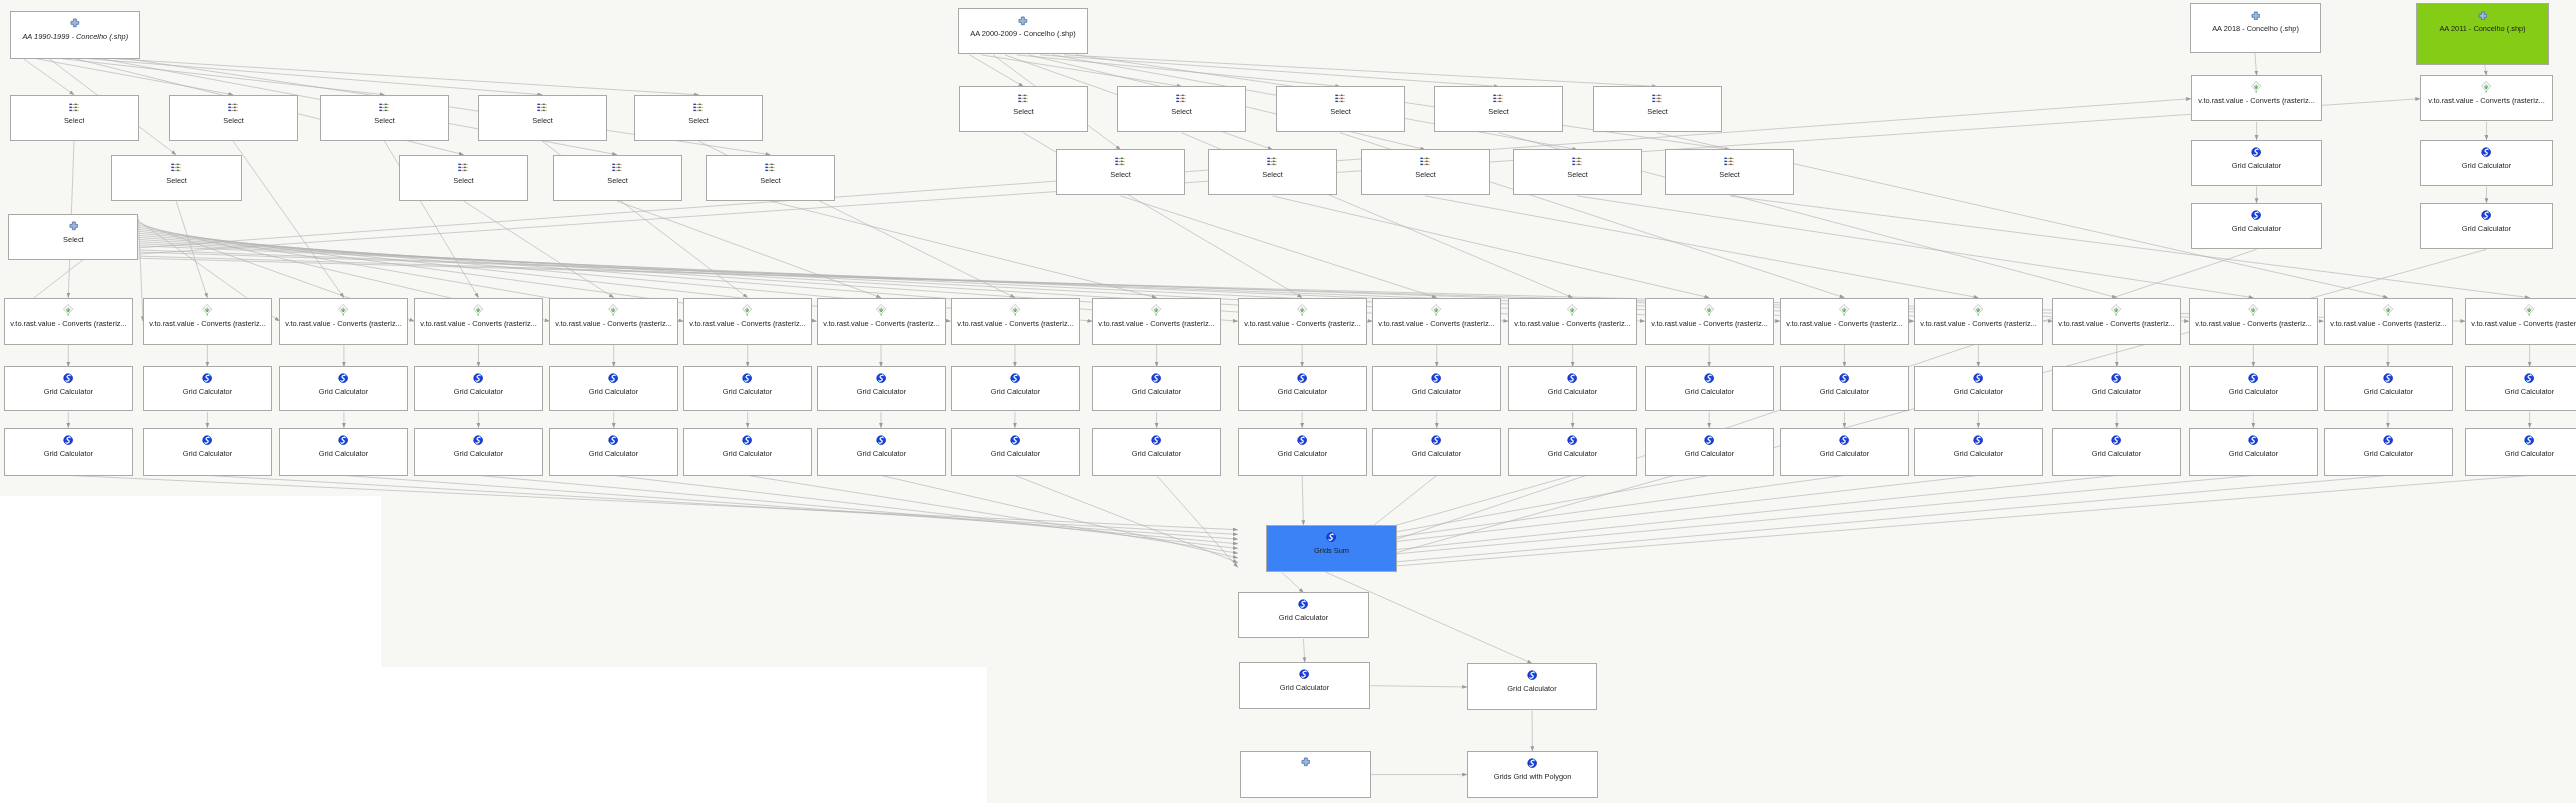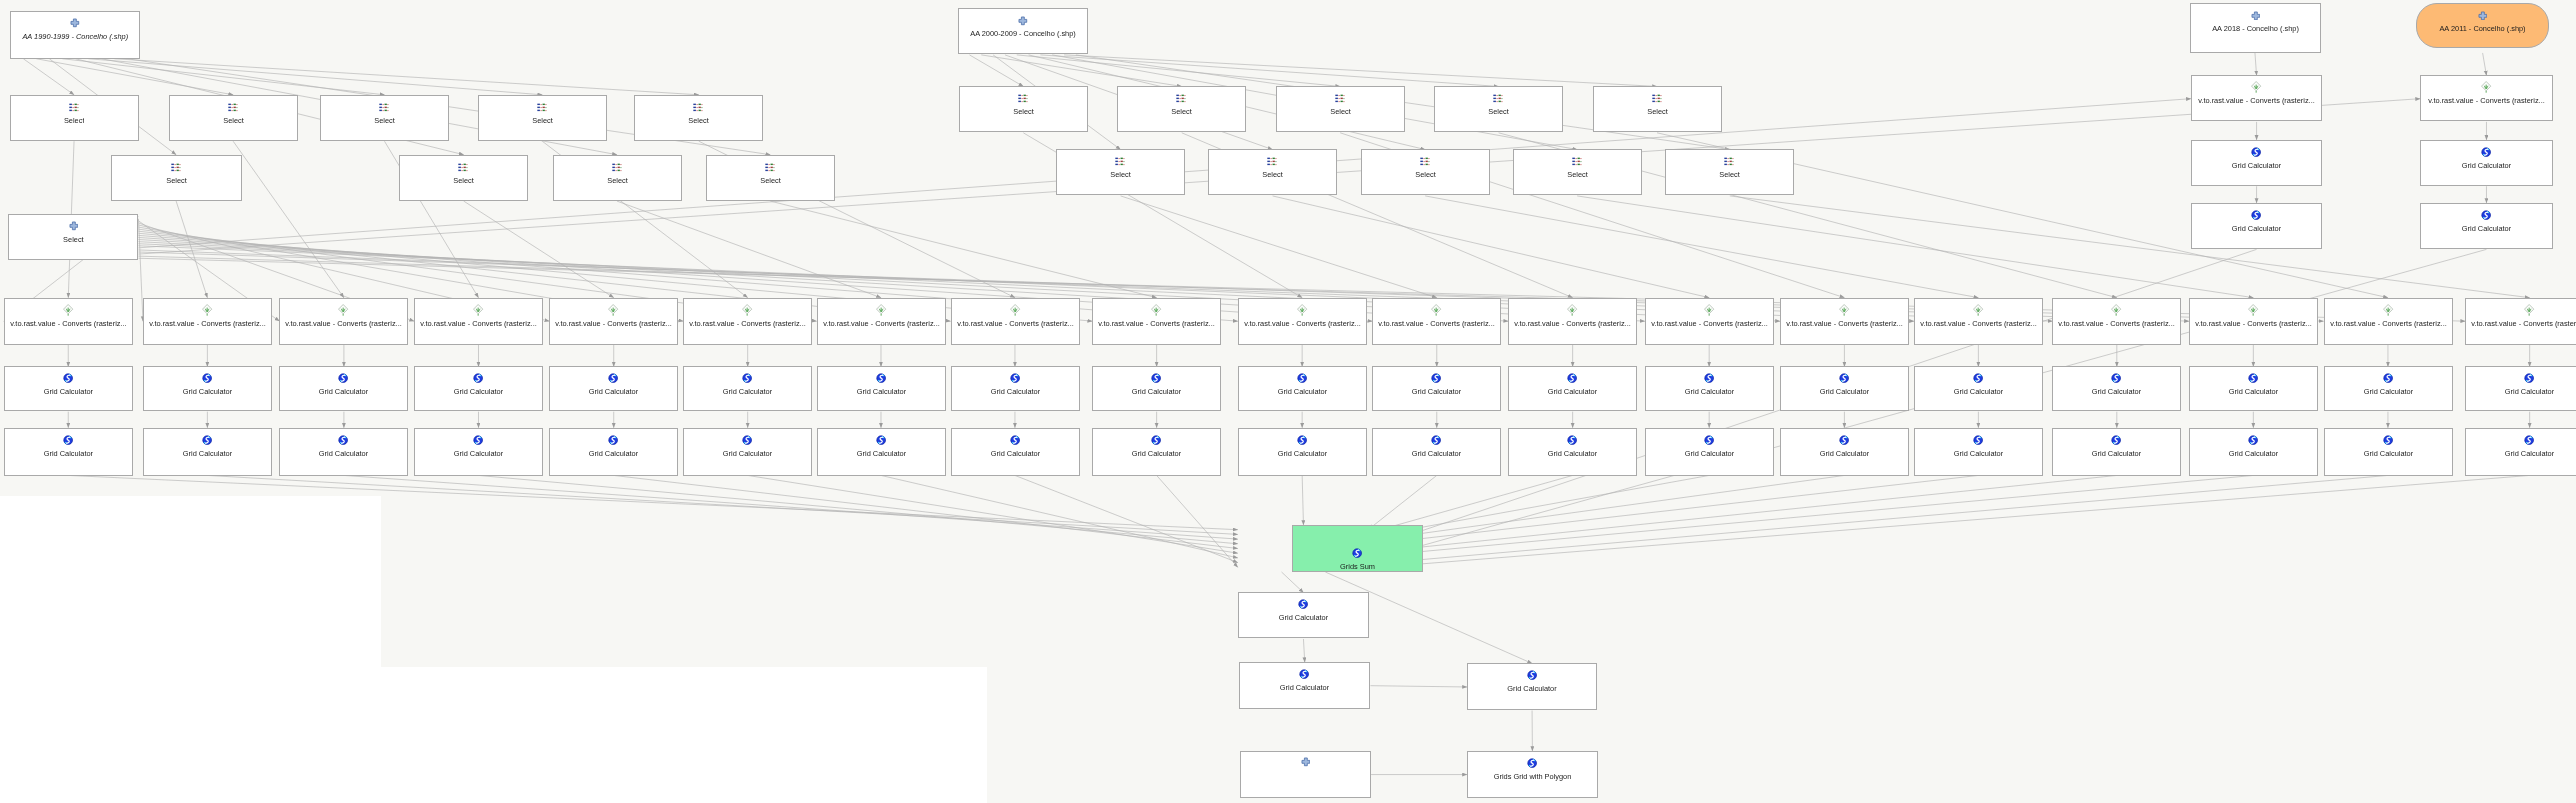--- a/index.html
+++ b/index.html
@@ -180,21 +180,21 @@
         <span class="lbl">AA 2000-2009 - Concelho (.shp)</span>
       </div>
       <div class="node node-input" style="left: 2190px; top: 3.2px; width: 131px; height: 50px; border-color: rgb(169, 169, 169); background: rgb(255, 255, 255);">
         <span class="ic">
           <svg width="9.7" height="9.7" viewBox="0 0 16 16">
             <path d="M5.6 1.6 h4.8 v4 h4 v4.8 h-4 v4 h-4.8 v-4 h-4 v-4.8 h4 z" fill="#9db7dd" stroke="#4a6da8" stroke-width="1.3"></path>
           </svg>
         </span>
         <span class="lbl">AA 2018 - Concelho (.shp)</span>
       </div>
-      <div class="node node-input" style="left: 2416px; top: 3.2px; width: 133px; height: 45px; border-color: rgb(169, 169, 169); background: #fdba74; border-radius: 21px;">
+      <div class="node node-input" style="left: 2416px; top: 3.2px; width: 133px; height: 62px; border-color: rgb(169, 169, 169); background: #84cc16;">
         <span class="ic">
           <svg width="9.7" height="9.7" viewBox="0 0 16 16">
             <path d="M5.6 1.6 h4.8 v4 h4 v4.8 h-4 v4 h-4.8 v-4 h-4 v-4.8 h4 z" fill="#9db7dd" stroke="#4a6da8" stroke-width="1.3"></path>
           </svg>
         </span>
         <span class="lbl">AA 2011 - Concelho (.shp)</span>
       </div>
       <div class="node node-input" style="left: 8.4px; top: 214px; width: 130px; height: 46px; border-color: rgb(169, 169, 169); background: rgb(255, 255, 255);">
         <span class="ic">
           <svg width="9.7" height="9.7" viewBox="0 0 16 16">
@@ -1330,21 +1330,21 @@
         <span class="ic">
           <svg width="10.3" height="10.3" viewBox="0 0 16 16">
             <circle cx="8" cy="8" r="6.8" fill="#1f3de0" stroke="#0a1f9e" stroke-width="1"></circle>
             <path d="M12.8 5.2 A5.6 5.6 0 0 0 9.2 2.3" stroke="#33d6ff" stroke-width="1.6" fill="none"></path>
             <path d="M3.2 10.8 A5.6 5.6 0 0 0 6.8 13.7" stroke="#33d6ff" stroke-width="1.6" fill="none"></path>
             <path d="M11.2 3.6 C6 2.8 5 6.9 8 8 C11 9.1 10 13.2 4.8 12.4" stroke="#ffffff" stroke-width="1.9" fill="none"></path>
           </svg>
         </span>
         <span class="lbl">Grid Calculator</span>
       </div>
-      <div class="node node-saga" style="left: 1292px; top: 525px; width: 131px; height: 47px; border-color: rgb(169, 169, 169); background: #86efac; justify-content: flex-end;">
+      <div class="node node-saga" style="left: 1266px; top: 525px; width: 131px; height: 47px; border-color: rgb(169, 169, 169); background: #3b82f6;">
         <span class="ic">
           <svg width="10.3" height="10.3" viewBox="0 0 16 16">
             <circle cx="8" cy="8" r="6.8" fill="#1f3de0" stroke="#0a1f9e" stroke-width="1"></circle>
             <path d="M12.8 5.2 A5.6 5.6 0 0 0 9.2 2.3" stroke="#33d6ff" stroke-width="1.6" fill="none"></path>
             <path d="M3.2 10.8 A5.6 5.6 0 0 0 6.8 13.7" stroke="#33d6ff" stroke-width="1.6" fill="none"></path>
             <path d="M11.2 3.6 C6 2.8 5 6.9 8 8 C11 9.1 10 13.2 4.8 12.4" stroke="#ffffff" stroke-width="1.9" fill="none"></path>
           </svg>
         </span>
         <span class="lbl">Grids Sum</span>
       </div>

